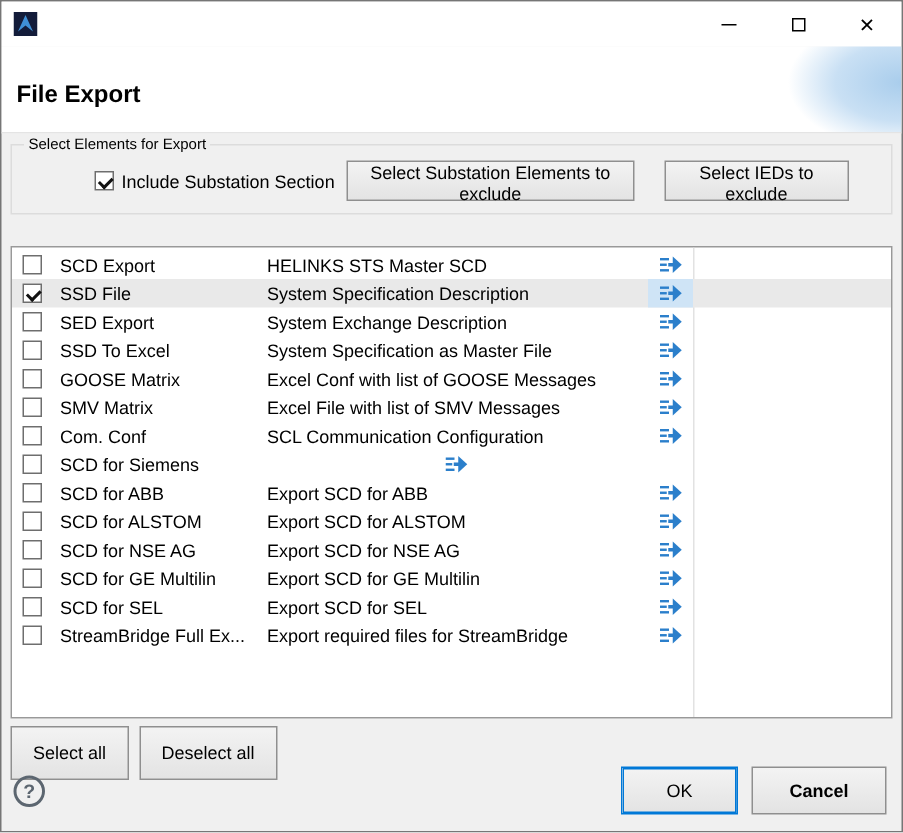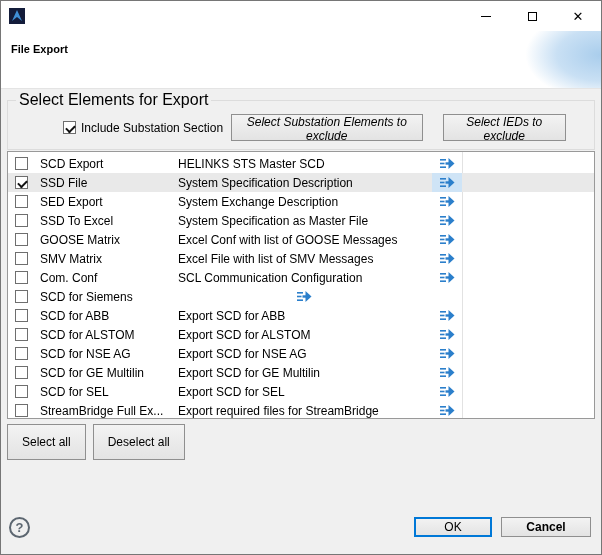--- a/index.html
+++ b/index.html
@@ -15,61 +15,61 @@
   .titlebar-spacer { flex:1; }
   .tb-btn { width:46px; height:30px; display:flex; align-items:center; justify-content:center; cursor:default; }
   .min-glyph { width:10px; height:1px; background:#000; }
   .max-glyph { width:9px; height:9px; border:1px solid #000; background:transparent; }
   .close-glyph { font-size:13px; line-height:1; }
 
   
   .banner { height:58px; background:#fff; position:relative; flex:none; border-bottom:1px solid #e4e4e4; }
   .banner-decoration { position:absolute; right:0; top:0; width:160px; height:100%;
      background: radial-gradient(ellipse 105px 62px at 100% 42%, #a9cdec 0%, #c9e0f4 42%, rgba(255,255,255,0) 72%); }
-  .banner-title { position:absolute; left:10px; top:12px; font-weight:bold; font-size:11px; }
+  .banner-title { position:absolute; left:10px; top:24px; font-weight:bold; font-size:16px; }
 
   
   .content { flex:1; padding:0 6px; display:flex; flex-direction:column; min-height:0; }
 
   fieldset.group { border:1px solid #dcdcdc; margin-top:2px; padding:3px 8px 8px 8px; background:#f0f0f0; }
-  fieldset.group legend { padding:0 3px; margin-left:0px; font-size:16px; }
+  fieldset.group legend { padding:0 3px; margin-left:0px; font-size:10px; }
   .group-row { display:flex; align-items:center; margin-top:2px;padding-left:47px; }
   .cb-wrap { display:flex; align-items:center; margin-right:8px; cursor:default; }
   .checkbox { width:13px; height:13px; border:1px solid #6e6e6e; background:#fff; position:relative; flex:none; }
   .checkbox.checked::after { content:""; position:absolute; left:2px; top:2.5px; width:7px; height:4px;
       border-left:2px solid #111; border-bottom:2px solid #111; transform:rotate(-45deg); }
   .cb-label { margin-left:5px; white-space:nowrap; }
-  .group-row button { margin-right:20px;font-style:italic; }
+  .group-row button { margin-right:20px; }
 
   button { font-family:"Liberation Sans", sans-serif; font-size:12px; color:#000;
            background:linear-gradient(#f3f3f3,#e3e3e3); border:1px solid #8f8f8f; cursor:default; }
   .group-row button { height:27px; padding:0 12px; }
 
   
-  .table { margin-top:1px; height:268px; background:#fff; border:1px solid #999; position:relative; overflow:hidden; flex:none; }
+  .table { margin-top:21px; height:315px; background:#fff; border:1px solid #999; position:relative; overflow:hidden; flex:none; }
   .vline { position:absolute; top:0; bottom:0; left:454px; width:1px; background:#e2e2e2; }
   .rows { position:relative; padding-top:2px; }
   .row { display:grid; grid-template-columns:30px 138px 256px 30px 1fr; height:19px; align-items:center; }
   .row.selected { background:var(--selection-bg,#e9e9e9); }
   .cell-check { padding-left:7px; display:flex; align-items:center; }
   .cell-name, .cell-desc { padding-left:2px; white-space:nowrap; overflow:hidden; }
   .cell-icon { height:100%; display:flex; align-items:center; justify-content:center; }
   .row.selected .cell-icon { background:var(--selection-icon-bg,#cfe4f6); }
   .export-icon { color:var(--icon-blue,#2b7fcb); display:flex; align-items:center; }
 
   
   .select-row { margin-top:5px; display:flex; gap:7px; }
   .select-row button { height:36px; padding:0 14px; }
 
   
   .footer { height:46px; flex:none; display:flex; align-items:center; padding:0 10px 8px 8px; }
   .help { width:21px; height:21px; border-radius:50%; border:2px solid #5c6670; color:#5c6670;
           font-weight:bold; font-size:13px; display:flex; align-items:center; justify-content:center; }
   .footer-buttons { margin-left:auto; display:flex; gap:9px; }
-  .footer-buttons button { height:20px; min-width:78px; padding:0 12px; }
+  .footer-buttons button { height:32px; min-width:78px; padding:0 12px; }
   .footer-buttons button.cancel { min-width:90px;font-weight:bold; }
   button.default { border:1px solid var(--accent,#0078d7); box-shadow: inset 0 0 0 1px var(--accent,#0078d7); }
 </style>
 </head>
 <body>
 
 <div class="dialog">
 
   <div class="titlebar">
     <span class="app-icon">

